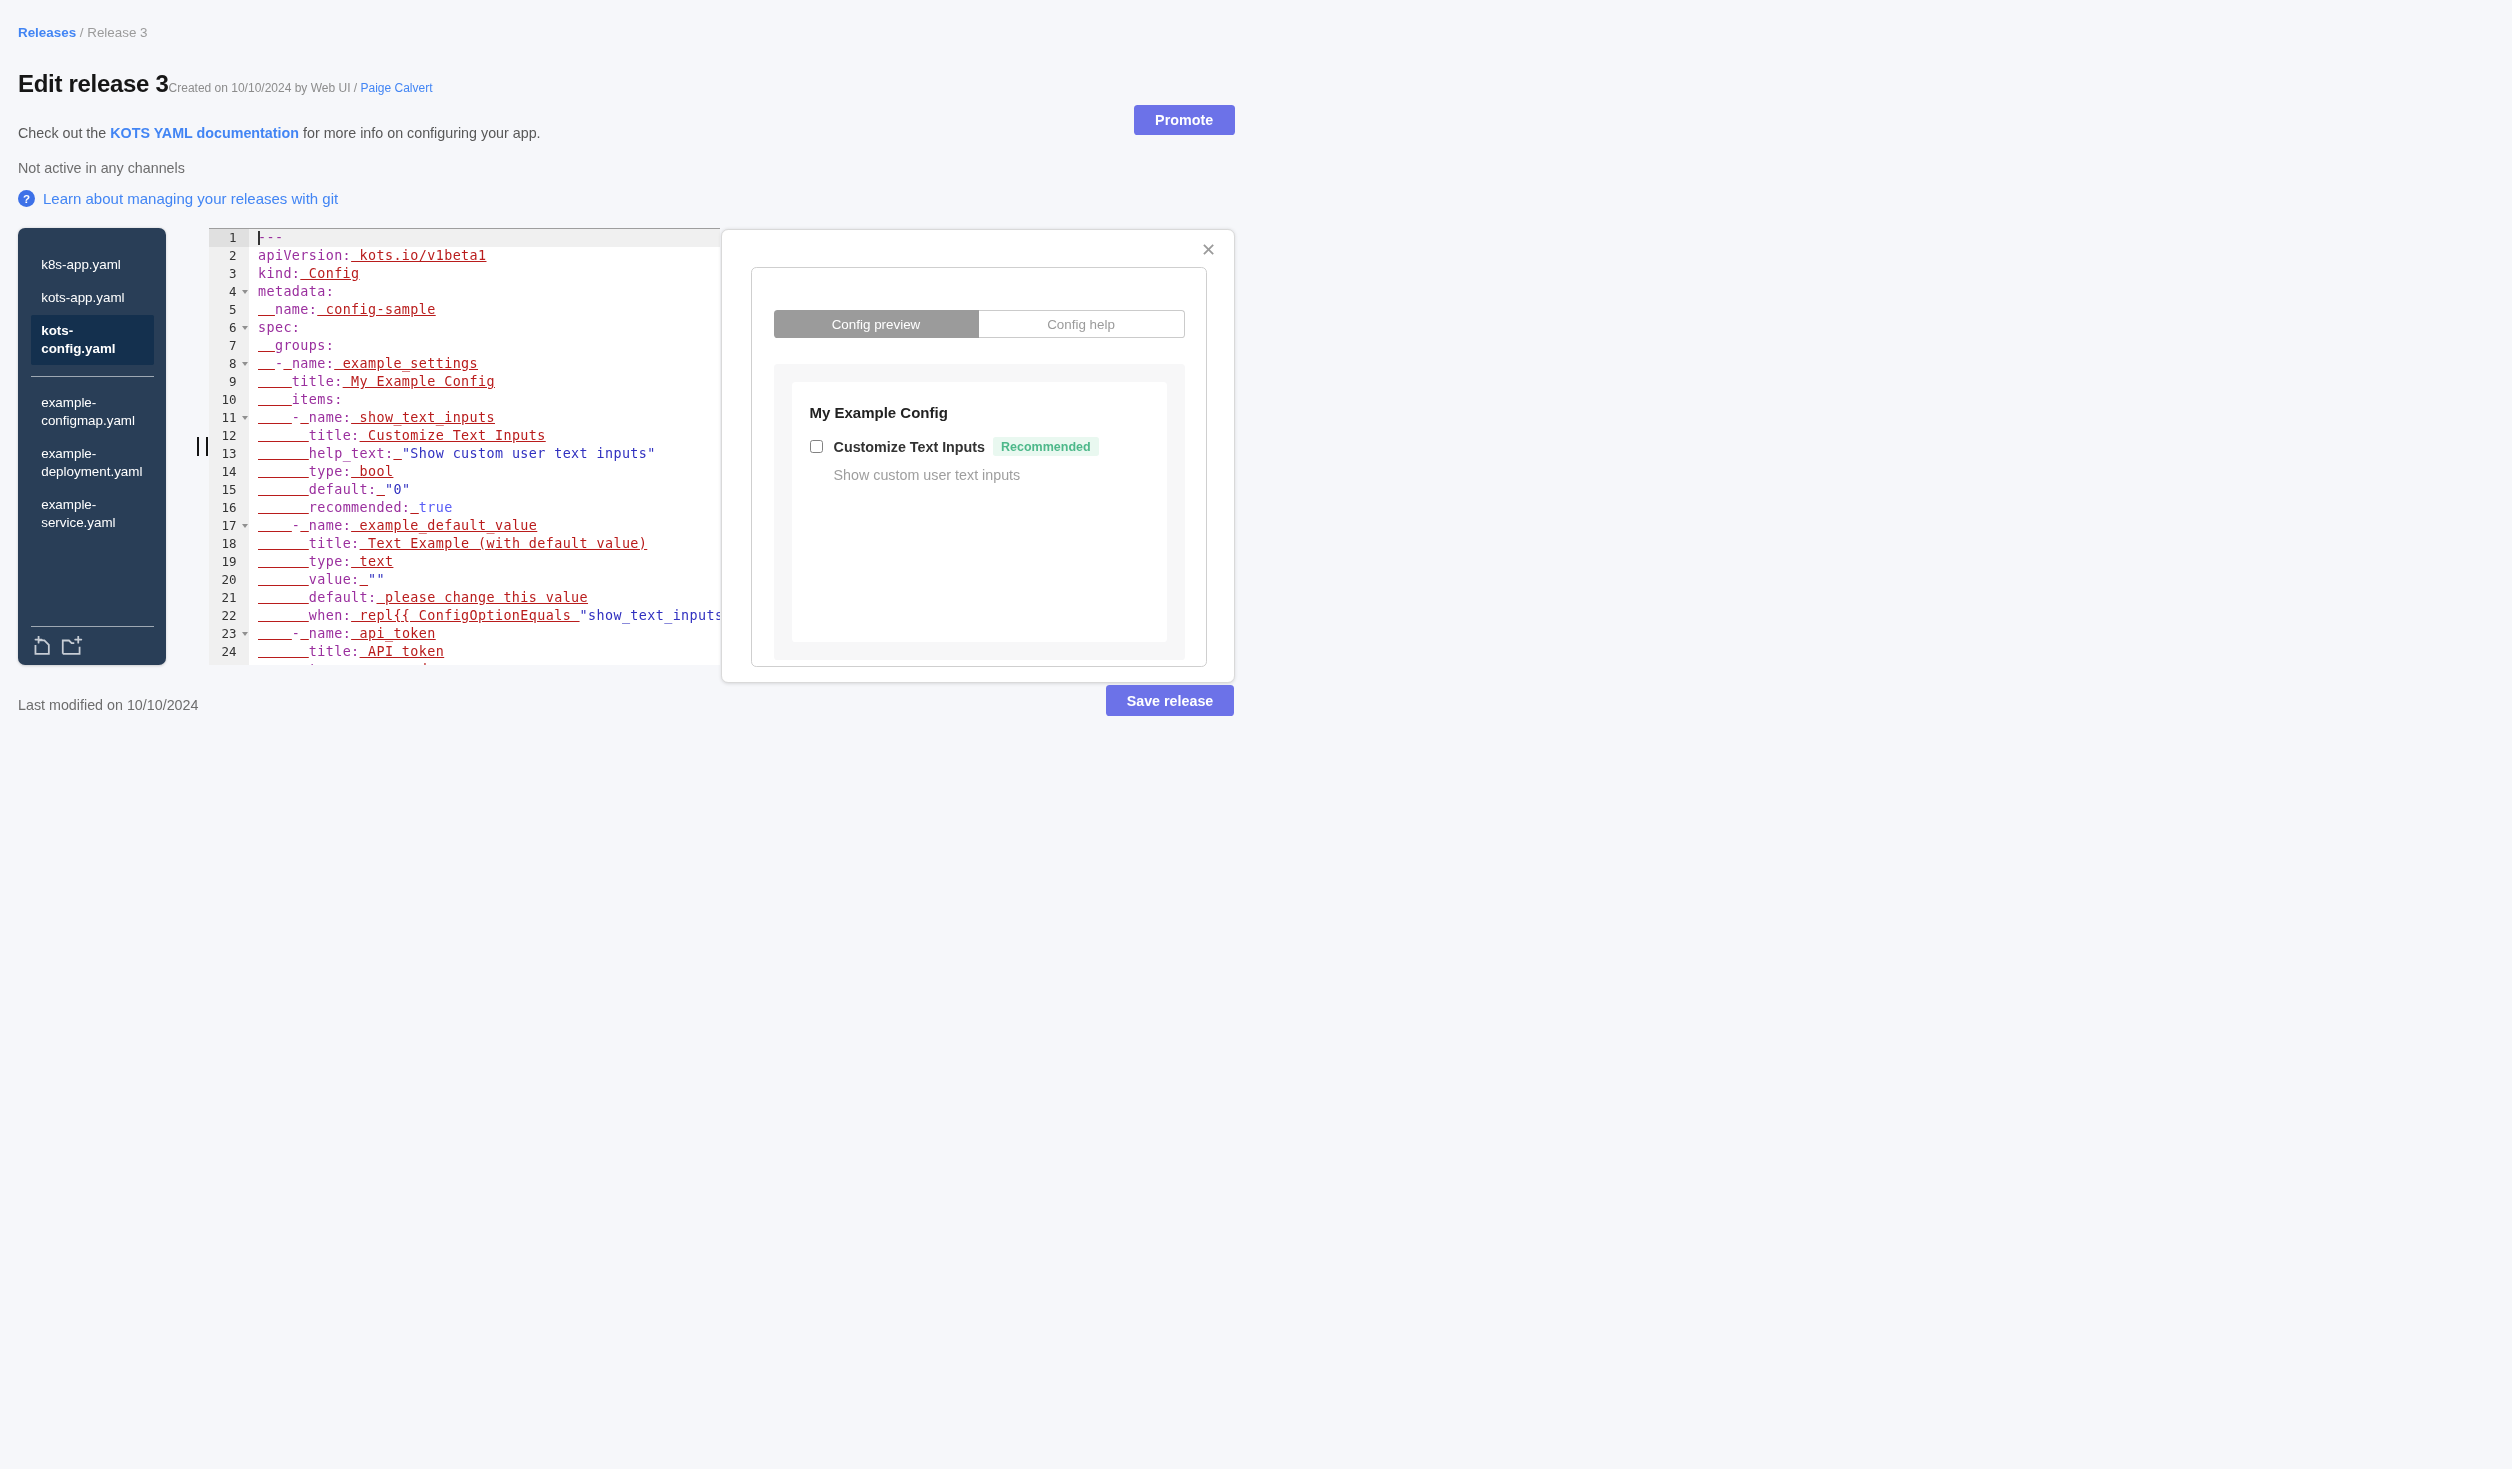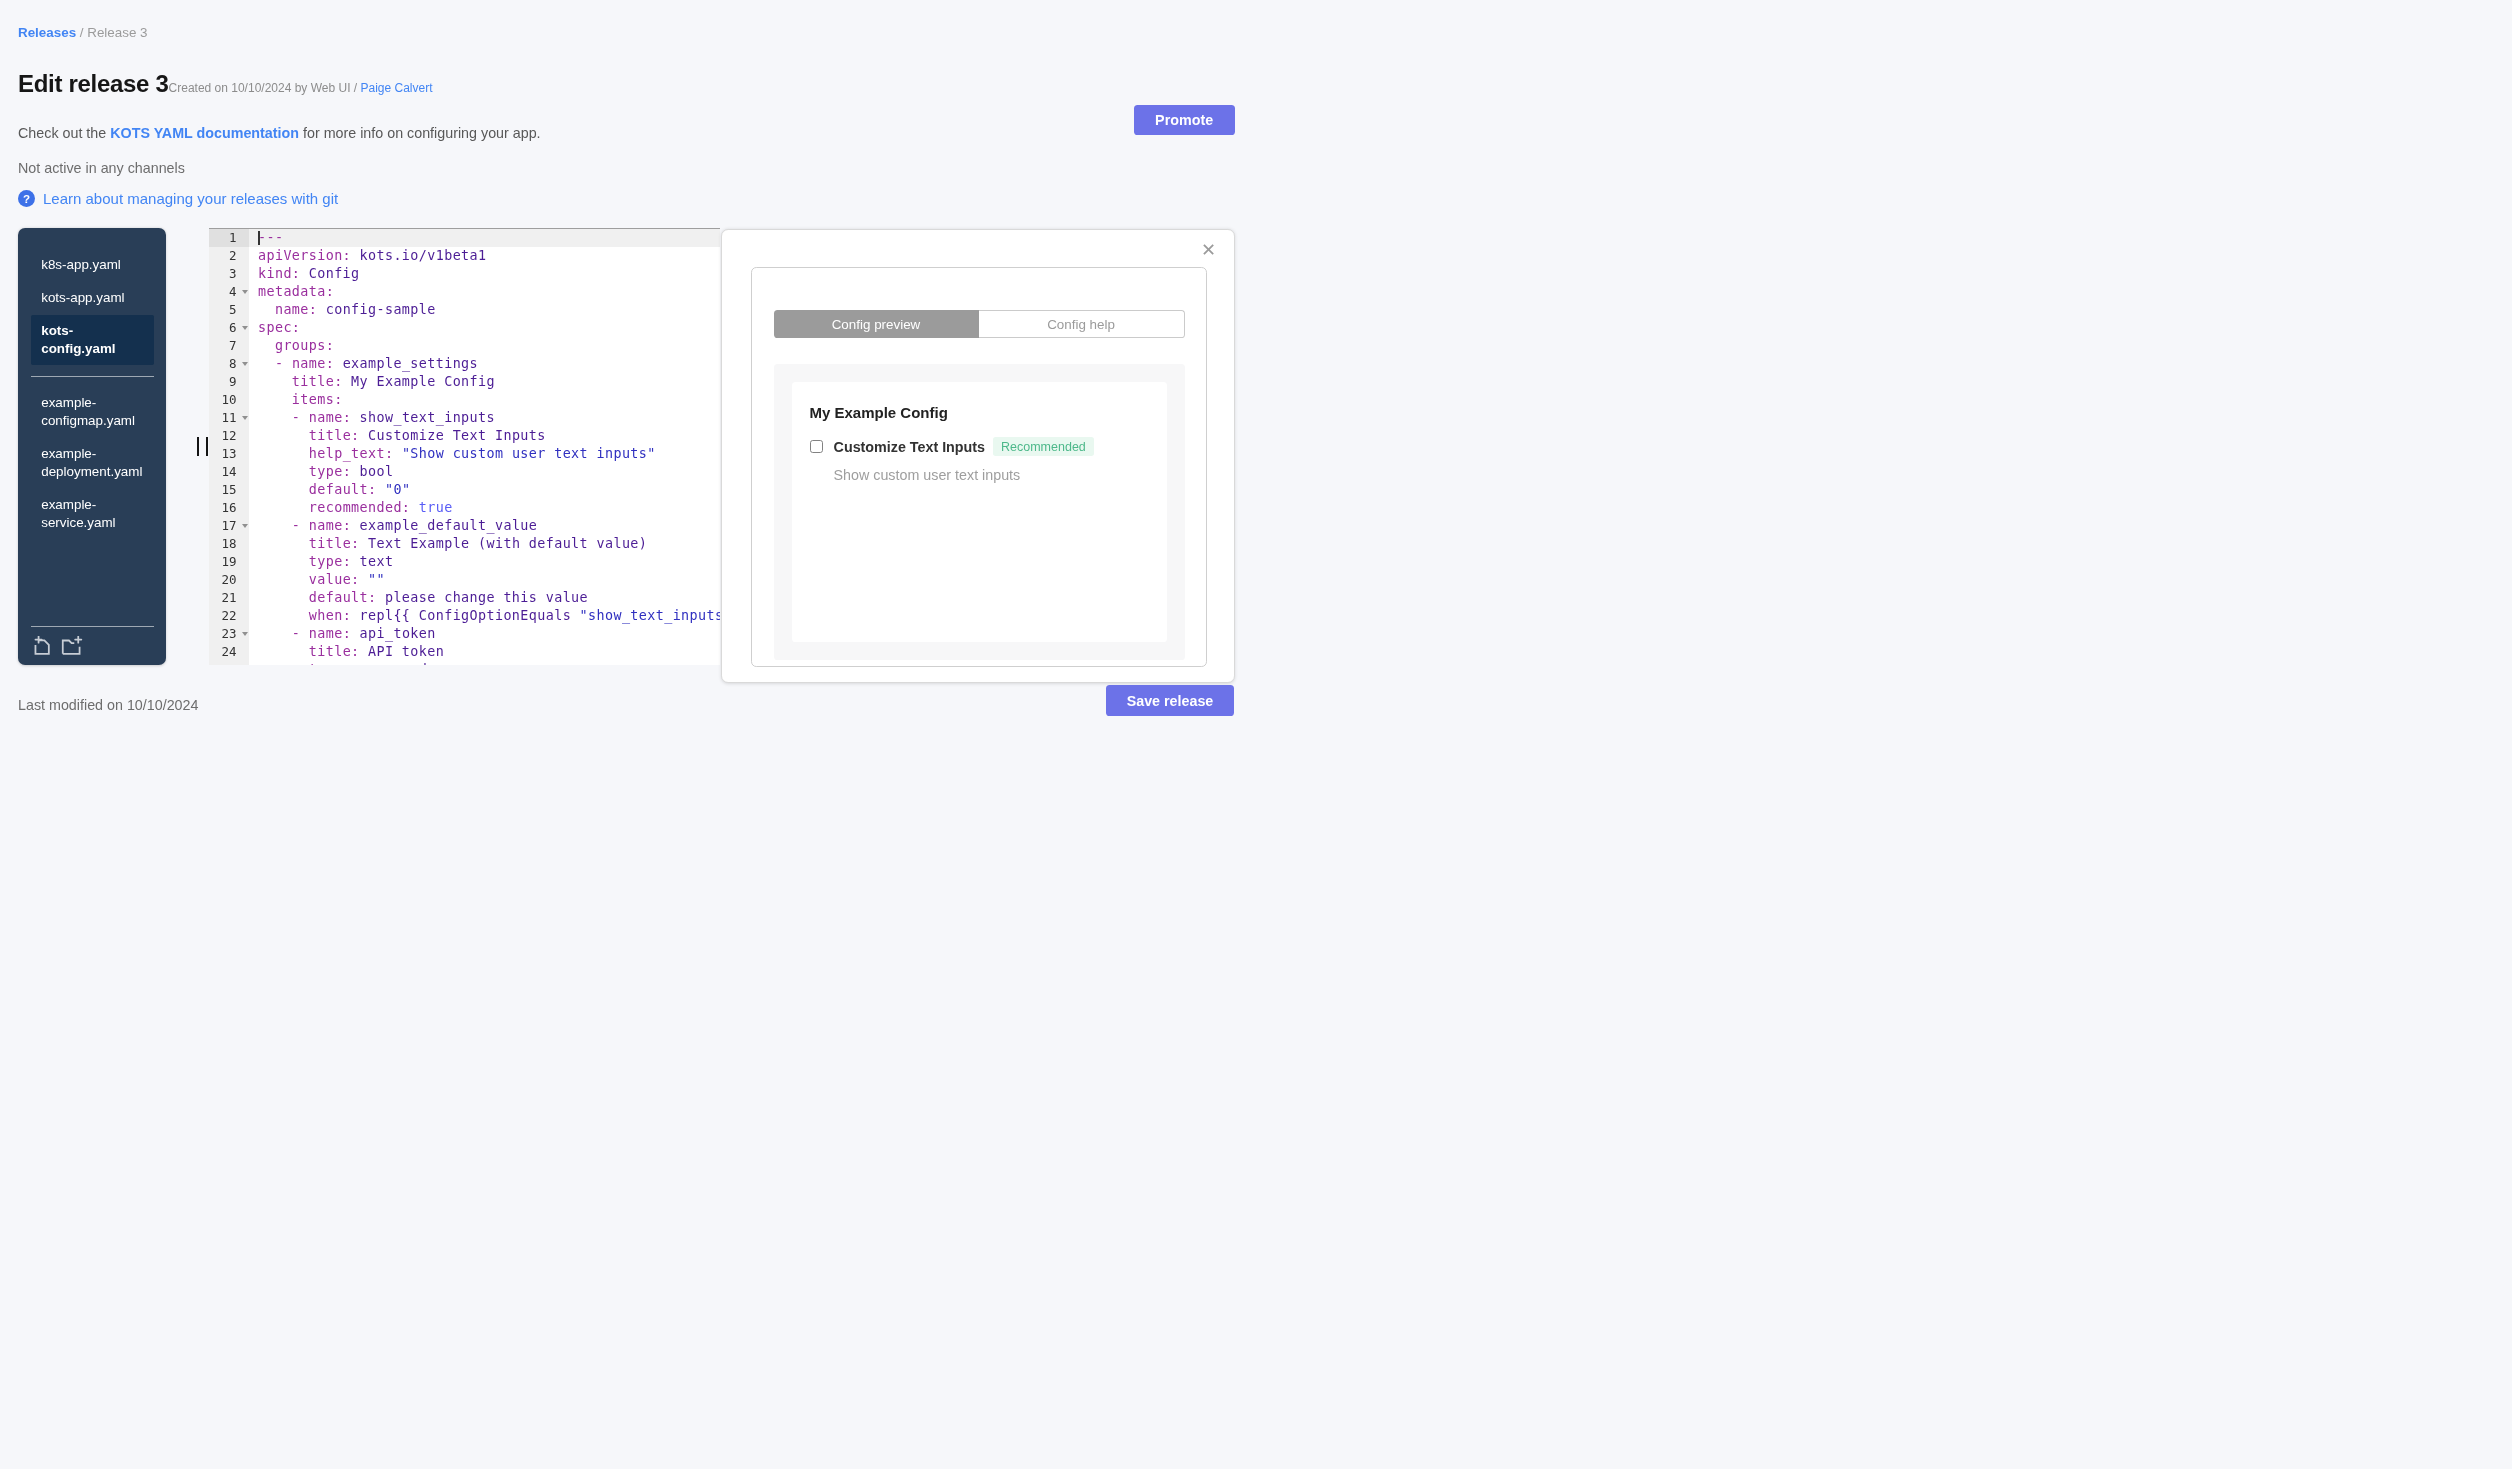--- a/index.html
+++ b/index.html
@@ -80,21 +80,21 @@
   }
   .ed-row.active .ed-gutter { background:#e0e0e0; }
   .ed-row.active .ed-code { background:#f0f0f0; }
   .fold-arrow {
     position:absolute; right:0.9px; top:7.1px; width:0; height:0;
     border-left:3.6px solid transparent; border-right:3.6px solid transparent;
     border-top:4.5px solid #909090; cursor:pointer;
   }
   .ed-code { flex:1; padding-left:9px; color:#1e1e1e; position:relative; overflow:hidden; }
   .tok-k { color:#9a2f9e; }
-  .tok-p { color:#4c1d95; }
+  .tok-p { color:#b91c1c;text-decoration:underline; }
   .tok-s { color:#3030c0; }
   .tok-c { color:#585cf6; }
   .cursor { position:absolute; left:9px; top:1.8px; width:1.8px; height:14.3px; background:#333; }
 
   
   .preview-panel {
     position:absolute; left:721px; top:229px; width:514px; height:454px;
     background:#fff; border:0.9px solid #d9d9d9; border-radius:7.1px;
     box-shadow:0 0.9px 3.6px rgba(0,0,0,.12);
   }
@@ -123,21 +123,21 @@
   }
   .config-heading { position:absolute; left:18px; top:22px; font-size:15px; font-weight:800; color:#222; }
   .checkbox-row { position:absolute; left:18px; top:55px; display:flex; align-items:center; }
   .checkbox {
     width:13.4px; height:13.4px; border:1.3px solid #828282; border-radius:2.7px;
     background:#fff; cursor:pointer; flex:0 0 auto;
   }
   .checkbox-label { margin-left:10.7px; font-size:14.3px; font-weight:800; color:#323232; cursor:pointer; }
   .badge {
     margin-left:8px; background:#e9f8f0; color:#4db88a; font-size:12.5px;
-    padding:2.7px 8px; border-radius:2.7px; font-weight:400;
+    padding:2.7px 8px; border-radius:2.7px; font-weight:700;
   }
   .checkbox-help { position:absolute; left:42px; top:85px; font-size:14.3px; color:#9e9e9e; }
 
   
   .footer-modified { position:absolute; left:18px; top:697px; font-size:14.3px; color:#6d6d6d; }
   .save-btn {
     position:absolute; left:1106px; top:685px; width:128px; height:31px;
     background:#6c72e8; color:#fff; font-weight:700; font-size:14.3px;
     border:none; border-radius:3.6px; cursor:pointer;
     display:flex; align-items:center; justify-content:center;

